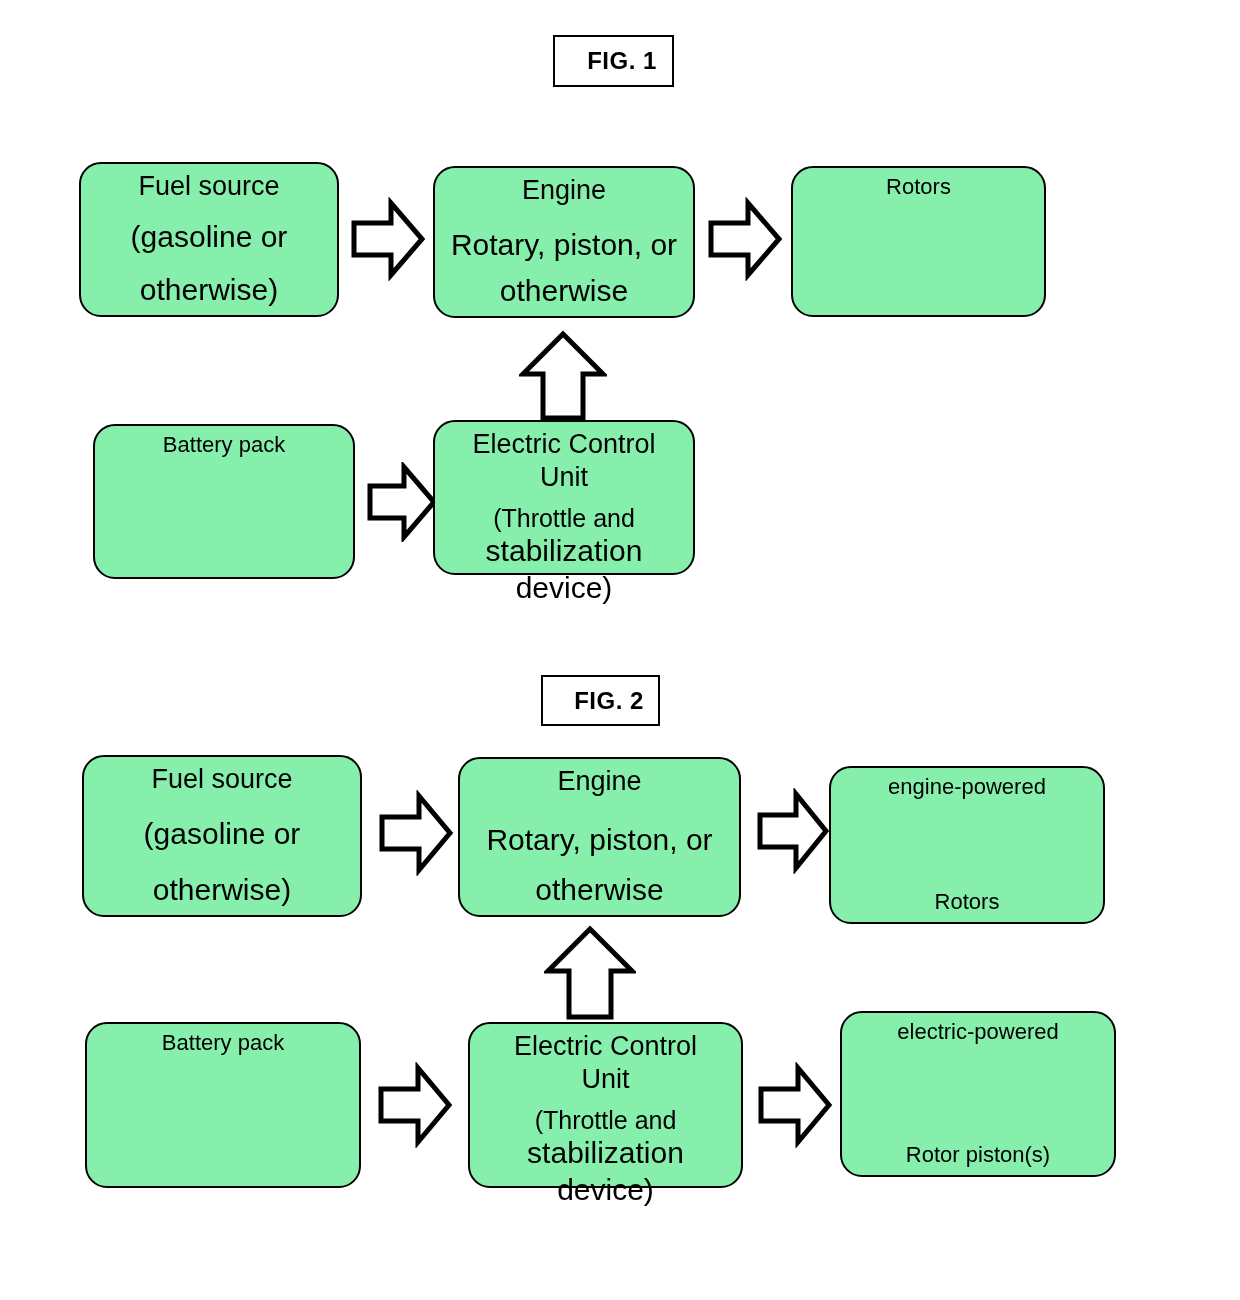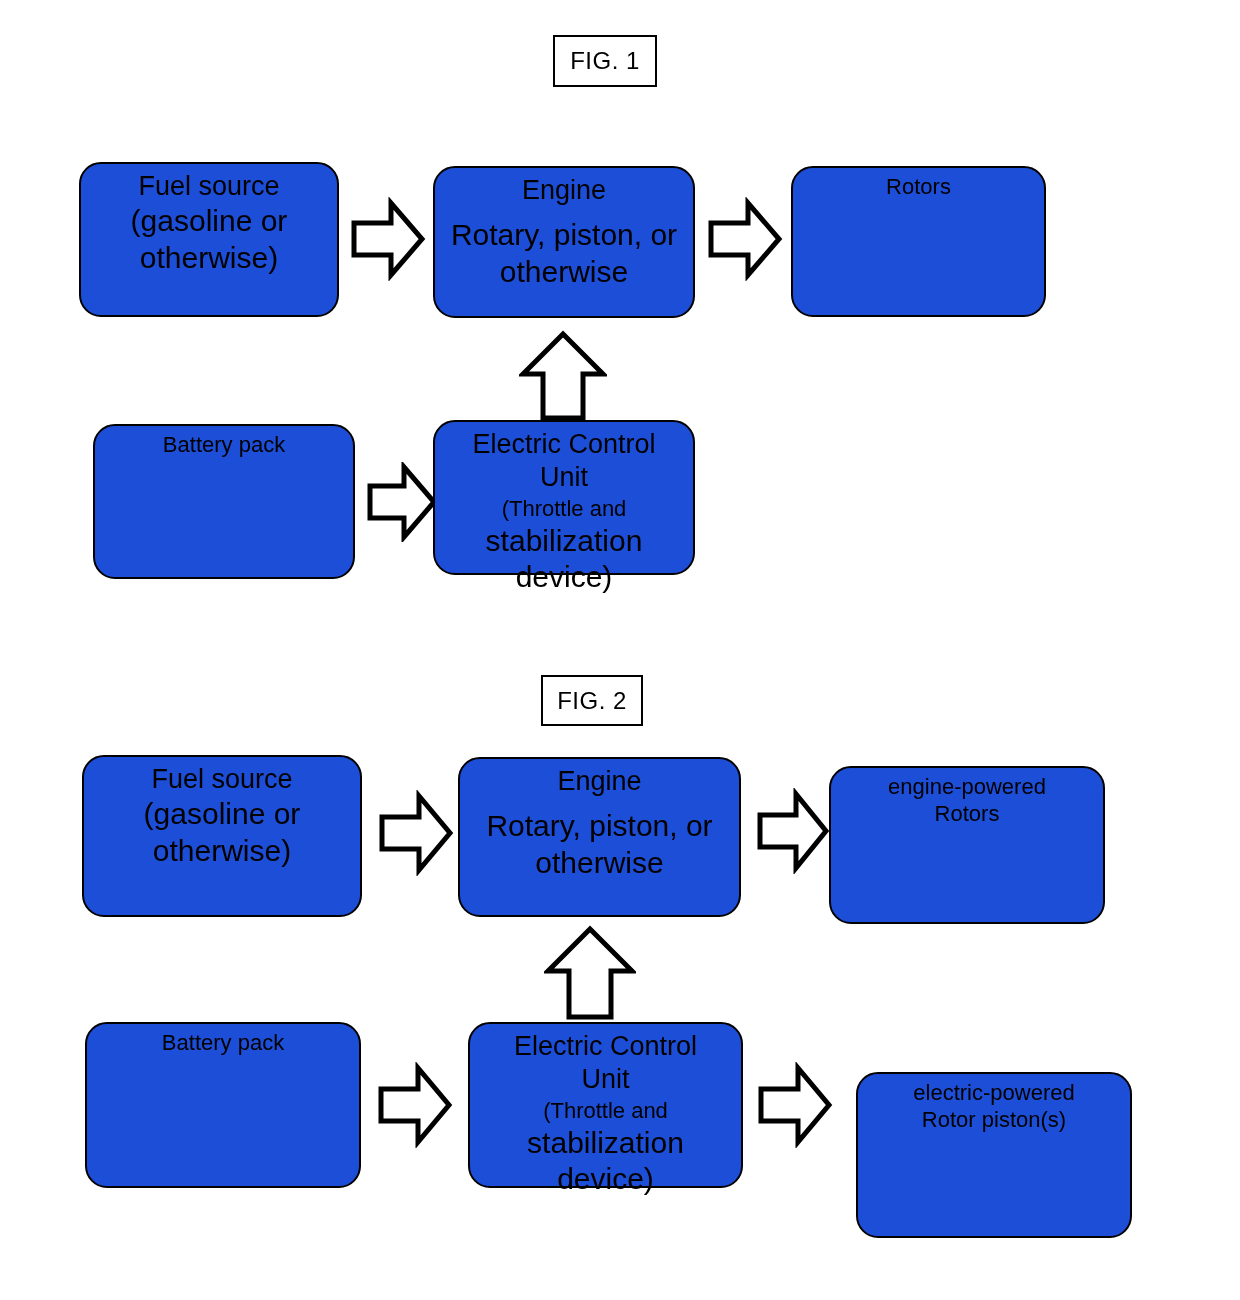--- a/index.html
+++ b/index.html
@@ -20,50 +20,51 @@
   }
 
   
   .fig-label {
     position: absolute;
     border: 2px solid #000000;
     background: #ffffff;
     display: flex;
     align-items: center;
     justify-content: center;
-    font-weight: normal;
+    font-weight: bold;
     letter-spacing: 0.5px;
     color: #000000;
+    padding-left: 17px;
   }
 
   
   .node {
     position: absolute;
     box-sizing: border-box;
     border: 2.5px solid #000000;
     border-radius: 22px;
-    background: #1d4ed8;
+    background: #86efac;
     display: flex;
     flex-direction: column;
     align-items: center;
-    justify-content: flex-start;
+    justify-content: space-between;
     text-align: center;
     padding: 6px 10px;
     line-height: 1.22;
   }
   .node .ttl {
     font-size: 27px;
     white-space: nowrap;
   }
   .node .sub {
     font-size: 30px;
   }
   .node .sub-gap {
-    margin-top: 2px;
-    font-size: 22px;
+    margin-top: 9px;
+    font-size: 25px;
   }
   .node .plain {
     font-size: 22px;
   }
 
   
   .arrow {
     position: absolute;
   }
   .arrow svg {
@@ -193,18 +194,18 @@
     <span class="sub-gap">(Throttle and</span>
     <span class="sub">stabilization device)</span>
   </div>
 
   <div class="arrow" style="left:757px; top:1062px; width:76px; height:86px;">
     <svg viewBox="0 0 76 86" preserveAspectRatio="none">
       <polygon points="4,27 41,27 41,6 72,43 41,80 41,59 4,59"></polygon>
     </svg>
   </div>
 
-  <div class="node" style="left:840px; top:1072px; width:276px; height:166px;margin-left:16px;">
+  <div class="node" style="left:840px; top:1011px; width:276px; height:166px;">
     <span class="plain">electric-powered</span>
     <span class="plain">Rotor piston(s)</span>
   </div>
 
 </div>
 
 </body></html>

